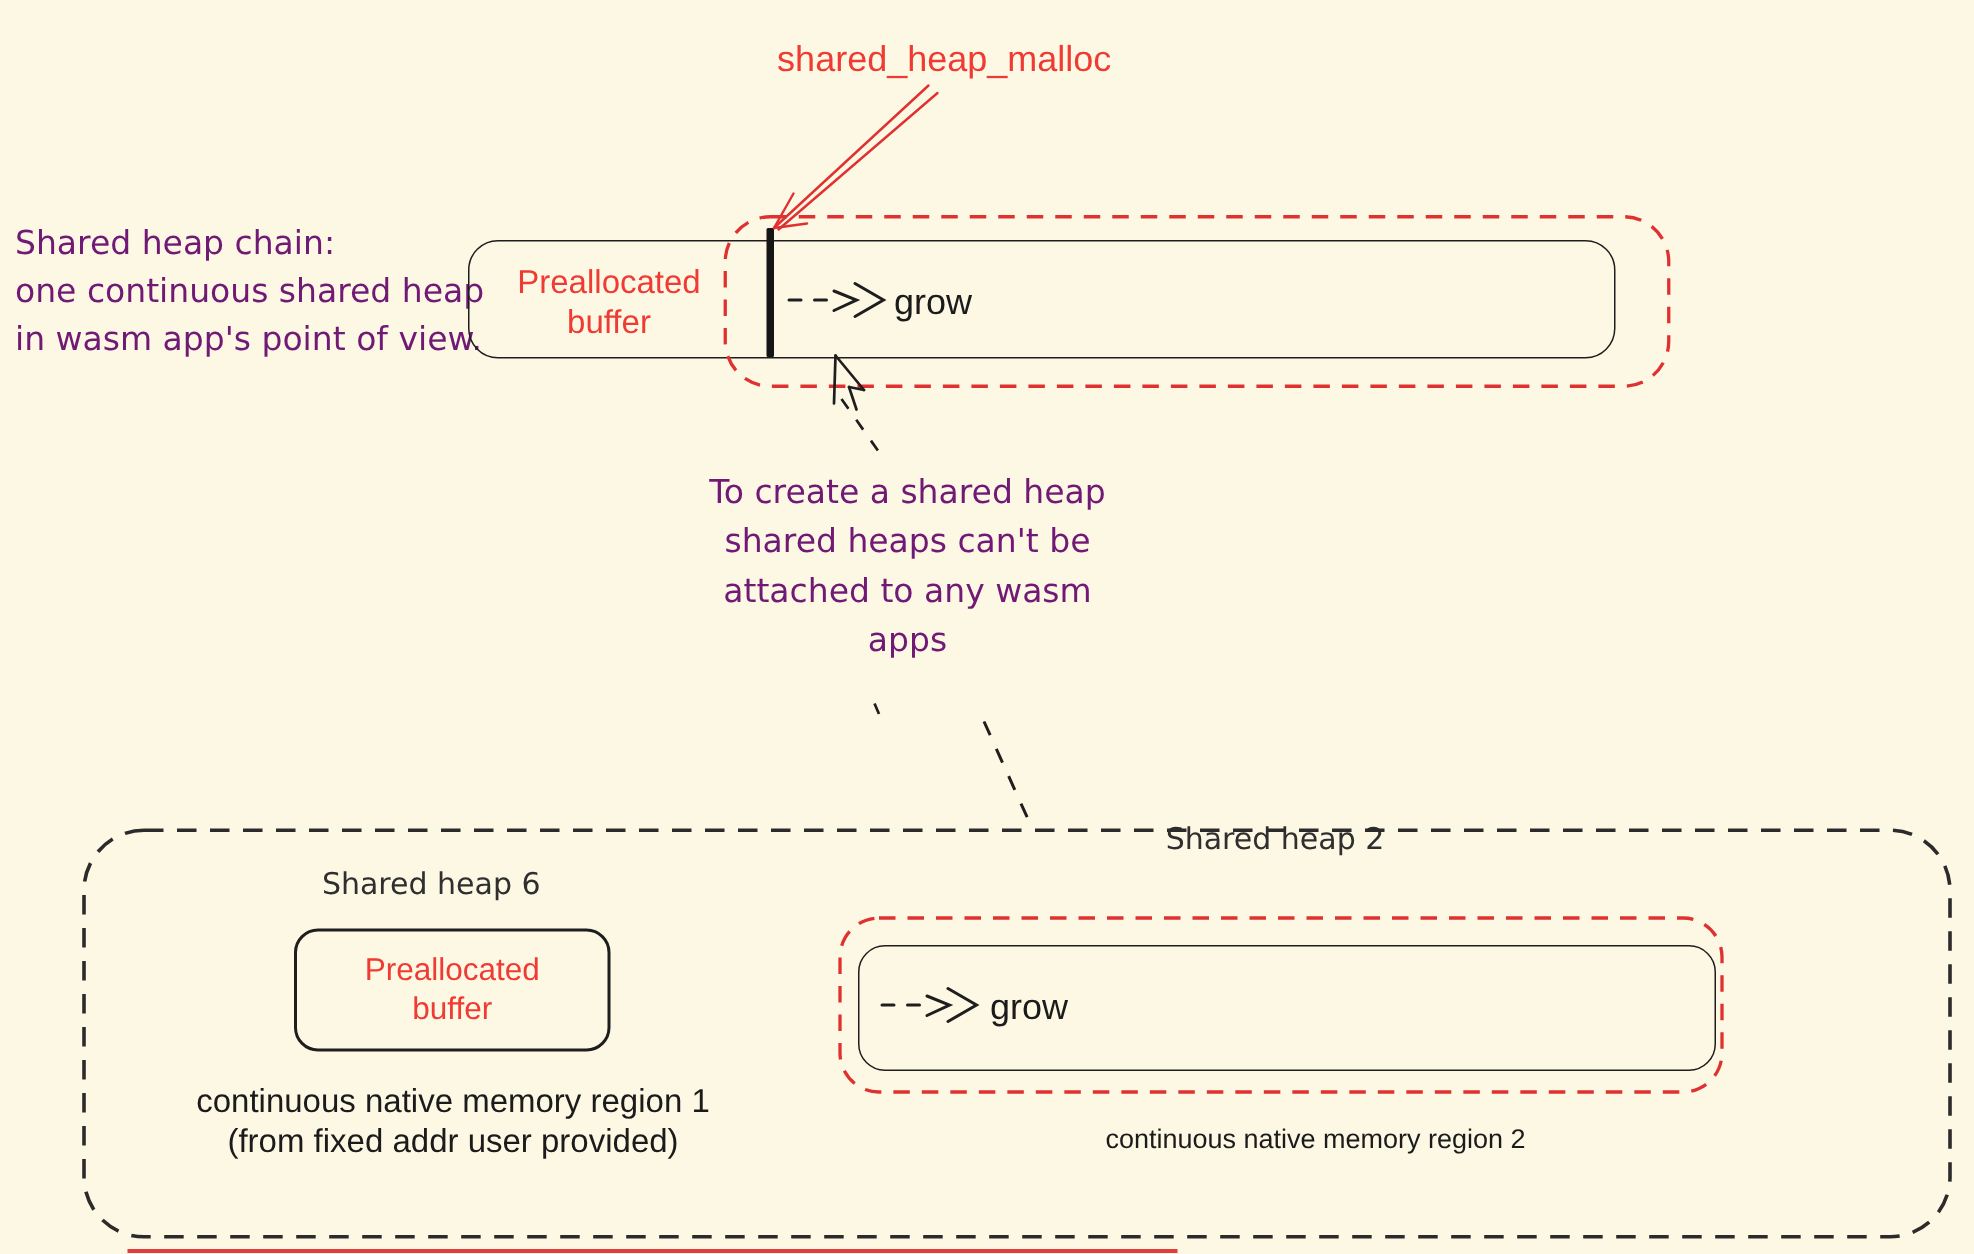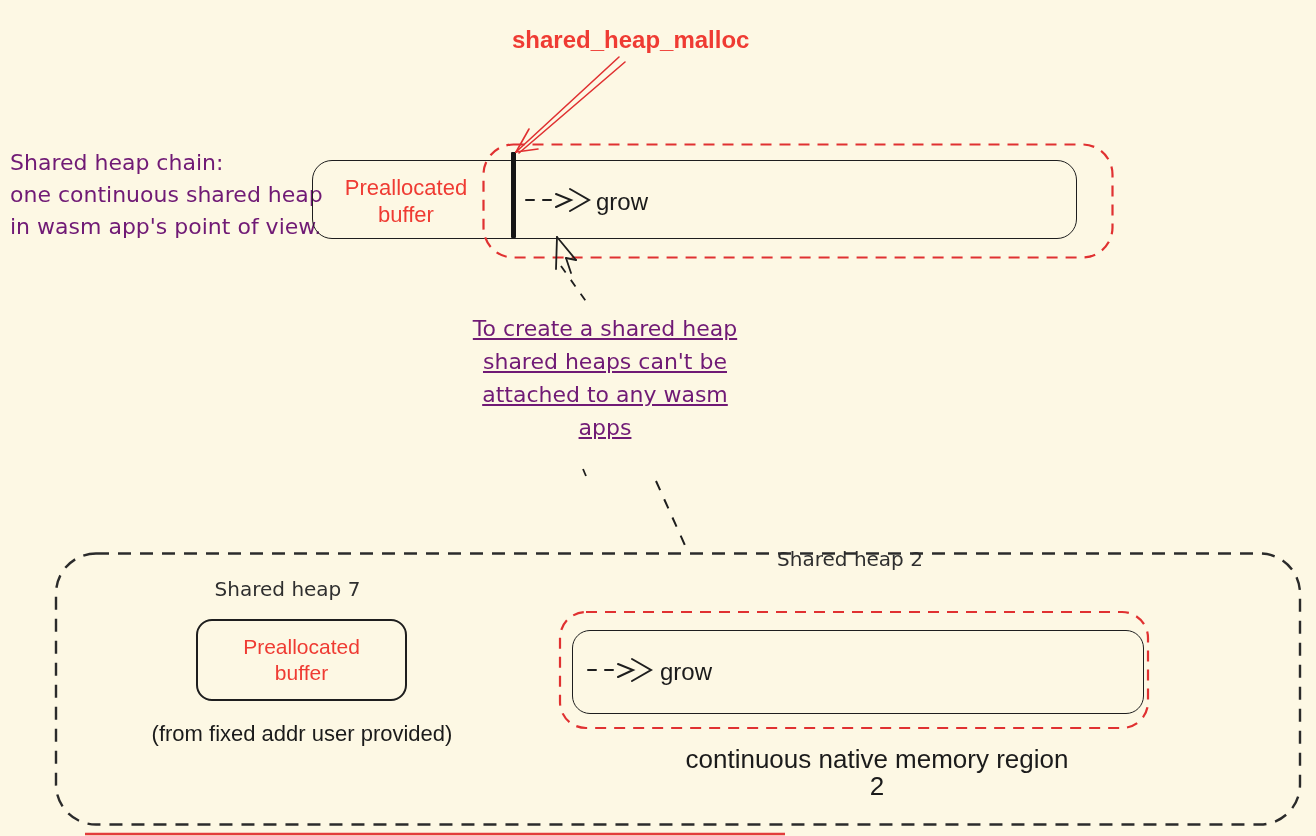--- a/index.html
+++ b/index.html
@@ -6,45 +6,45 @@
   body{
     width:1316px;height:836px;position:relative;overflow:hidden;
     background:#FDF8E4;
     font-family:"Liberation Sans",sans-serif;
   }
   .abs{position:absolute;}
   .hand{font-family:"DejaVu Sans",sans-serif;color:#701a75;}
   .arial{font-family:"Liberation Sans",sans-serif;color:#1B1B1B;}
   .red-text{color:#EF3B33;}
 
-  #malloc-label{left:512px;top:26px;width:235px;font-size:24px;text-align:center;font-weight:bold;}
+  #malloc-label{left:512px;top:26px;width:235px;font-size:24px;text-align:center;}
 
   #chain-note{left:10px;top:147px;width:322px;font-size:22px;line-height:32px;}
 
   #main-heap-box{left:312px;top:160px;width:763px;height:77px;
     border:1.7px solid #1E1E1E;border-radius:20px;background:transparent;}
 
   #divider-bar{left:511px;top:152px;width:4.5px;height:86px;background:#151515;border-radius:1px;}
 
   #prealloc-top{left:316px;top:174px;width:180px;font-size:22px;line-height:27px;text-align:center;}
 
   #grow-label-top{left:596px;top:188px;font-size:24px;}
 
-  #create-note{left:468px;top:312px;width:274px;font-size:22px;line-height:33px;text-align:center;text-decoration:underline;}
+  #create-note{left:468px;top:312px;width:274px;font-size:22px;line-height:33px;text-align:center;}
 
   #heap1-title{left:185px;top:577px;width:205px;font-size:20px;text-align:center;color:#2F2F2F;}
   #heap1-box{left:196px;top:619px;width:207px;height:78px;border:2px solid #1E1E1E;border-radius:16px;
     display:flex;align-items:center;justify-content:center;}
   #prealloc-bottom{font-size:21px;line-height:26px;text-align:center;}
   #region1-caption{left:112px;top:721px;width:380px;font-size:22px;line-height:26.5px;text-align:center;}
 
   #heap2-title{left:745px;top:547px;width:210px;font-size:20px;text-align:center;color:#2F2F2F;}
   #heap2-box{left:572px;top:630px;width:570px;height:82px;border:1.7px solid #1E1E1E;border-radius:18px;}
   #grow-label-bottom{left:660px;top:658px;font-size:24px;}
-  #region2-caption{left:677px;top:746px;width:400px;font-size:26px;line-height:26.5px;text-align:center;}
+  #region2-caption{left:677px;top:746px;width:400px;font-size:18px;line-height:26.5px;text-align:center;}
 
   svg#overlay{left:0;top:0;pointer-events:none;}
   .red-stroke{stroke:#E03131;fill:none;}
   .ink-stroke{stroke:#1E1E1E;fill:none;}
   .container-stroke{stroke:#2B2B2B;fill:none;}
 </style>
 </head>
 <body>
 
 <div class="abs red-text arial" id="malloc-label">shared_heap_malloc</div>
@@ -65,30 +65,31 @@
 
 <div class="abs arial" id="grow-label-top">grow</div>
 
 <div class="abs hand" id="create-note">
   <div>To create a shared heap</div>
   <div>shared heaps can't be</div>
   <div>attached to any wasm</div>
   <div>apps</div>
 </div>
 
-<div class="abs hand" id="heap1-title">Shared heap 7</div>
+<div class="abs hand" id="heap1-title">Shared heap 6</div>
 
 <div class="abs" id="heap1-box">
   <div class="red-text arial" id="prealloc-bottom">
     <div>Preallocated</div>
     <div>buffer</div>
   </div>
 </div>
 
 <div class="abs arial" id="region1-caption">
+  <div>continuous native memory region 1</div>
   <div>(from fixed addr user provided)</div>
 </div>
 
 <div class="abs hand" id="heap2-title">Shared heap 2</div>
 
 <div class="abs" id="heap2-box"></div>
 
 <div class="abs arial" id="grow-label-bottom">grow</div>
 
 <div class="abs arial" id="region2-caption">

